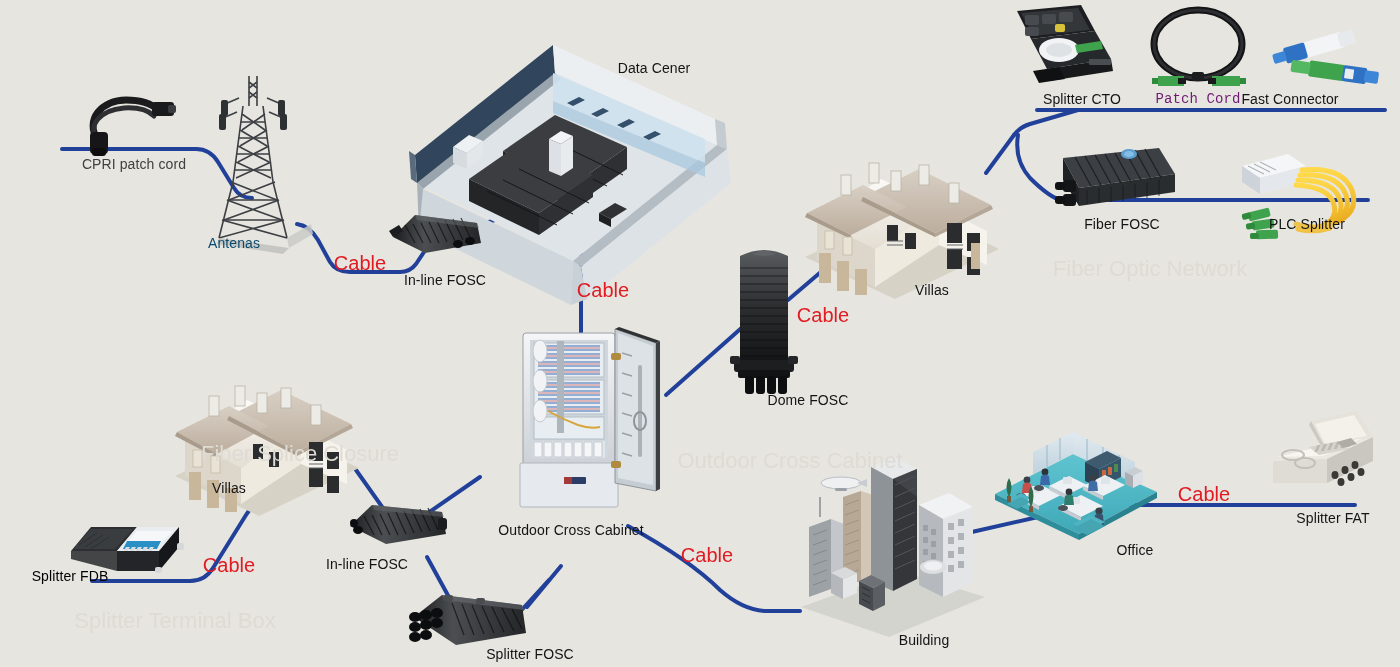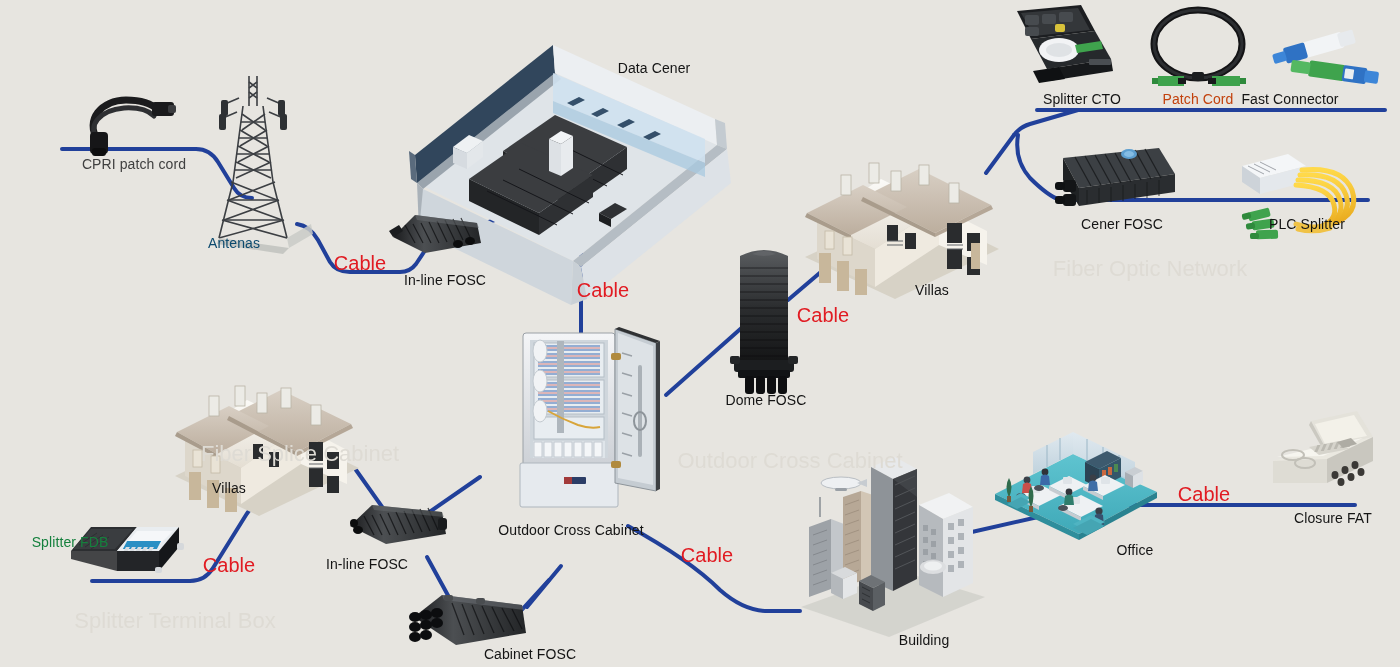--- a/index.html
+++ b/index.html
@@ -718,43 +718,43 @@
         <ellipse cx="34" cy="22" rx="3.5" ry="4"></ellipse>
         <ellipse cx="44" cy="17" rx="3.5" ry="4"></ellipse>
       </g>
     </g>
   </svg>
 
   <div id="watermarks">
       <div class="watermark" style="left: 175px; top: 608px;">Splitter Terminal Box</div>
       <div class="watermark" style="left: 790px; top: 448px;">Outdoor Cross Cabinet</div>
       <div class="watermark" style="left: 1150px; top: 256px;">Fiber Optic Network</div>
-      <div class="watermark" style="left: 300px; top: 441px;">Fiber Splice Cabinet</div>
+      <div class="watermark" style="left: 300px; top: 441px;">Fiber Splice Closure</div>
     </div>
 
   <div id="labels">
       <div class="node-label" style="left: 134px; top: 156px; color: #404040;">CPRI patch cord</div>
       <div class="node-label" style="left: 234px; top: 235px; color: #0c4a6e;">Antenas</div>
       <div class="node-label" style="left: 445px; top: 272px; color: rgb(20, 20, 20);">In-line FOSC</div>
       <div class="node-label" style="left: 654px; top: 60px; color: rgb(20, 20, 20);">Data Cener</div>
       <div class="node-label" style="left: 571px; top: 522px; color: rgb(20, 20, 20);">Outdoor Cross Cabinet</div>
-      <div class="node-label" style="left: 766px; top: 392px; color: rgb(20, 20, 20);">Dome FOSC</div>
+      <div class="node-label" style="left: 808px; top: 392px; color: rgb(20, 20, 20);">Dome FOSC</div>
       <div class="node-label" style="left: 932px; top: 282px; color: rgb(20, 20, 20);">Villas</div>
       <div class="node-label" style="left: 1082px; top: 91px; color: rgb(20, 20, 20);">Splitter CTO</div>
-      <div class="node-label" style="left: 1198px; top: 91px; color: #c2410c;">Patch Cord</div>
+      <div class="node-label" style="left: 1198px; top: 91px; color: #701a75; font-family: Liberation Mono, monospace;">Patch Cord</div>
       <div class="node-label" style="left: 1290px; top: 91px; color: rgb(20, 20, 20);">Fast Connector</div>
-      <div class="node-label" style="left: 1122px; top: 216px; color: rgb(20, 20, 20);">Cener FOSC</div>
+      <div class="node-label" style="left: 1122px; top: 216px; color: rgb(20, 20, 20);">Fiber FOSC</div>
       <div class="node-label" style="left: 1307px; top: 216px; color: rgb(20, 20, 20); text-align: right;">PLC Splitter</div>
       <div class="node-label" style="left: 229px; top: 480px; color: rgb(20, 20, 20);">Villas</div>
-      <div class="node-label" style="left: 70px; top: 534px; color: #15803d;">Splitter FDB</div>
+      <div class="node-label" style="left: 70px; top: 568px; color: #000000;">Splitter FDB</div>
       <div class="node-label" style="left: 367px; top: 556px; color: rgb(20, 20, 20);">In-line FOSC</div>
-      <div class="node-label" style="left: 530px; top: 646px; color: rgb(20, 20, 20);">Cabinet FOSC</div>
+      <div class="node-label" style="left: 530px; top: 646px; color: rgb(20, 20, 20);">Splitter FOSC</div>
       <div class="node-label" style="left: 916px; top: 632px; color: rgb(20, 20, 20); margin-left: 8px;">Building</div>
       <div class="node-label" style="left: 1103px; top: 542px; color: rgb(20, 20, 20); margin-left: 32px;">Office</div>
-      <div class="node-label" style="left: 1333px; top: 510px; color: rgb(20, 20, 20);">Closure FAT</div>
+      <div class="node-label" style="left: 1333px; top: 510px; color: rgb(20, 20, 20);">Splitter FAT</div>
     </div>
 
   <div id="cablelabels">
       <div class="cable-label" style="left: 360px; top: 252px; color: rgb(225, 27, 34);">Cable</div>
       <div class="cable-label" style="left: 603px; top: 279px; color: rgb(225, 27, 34);">Cable</div>
       <div class="cable-label" style="left: 823px; top: 304px; color: rgb(225, 27, 34);">Cable</div>
       <div class="cable-label" style="left: 229px; top: 554px; color: rgb(225, 27, 34);">Cable</div>
       <div class="cable-label" style="left: 707px; top: 544px; color: rgb(225, 27, 34);">Cable</div>
       <div class="cable-label" style="left: 1204px; top: 483px; color: rgb(225, 27, 34);">Cable</div>
     </div>

